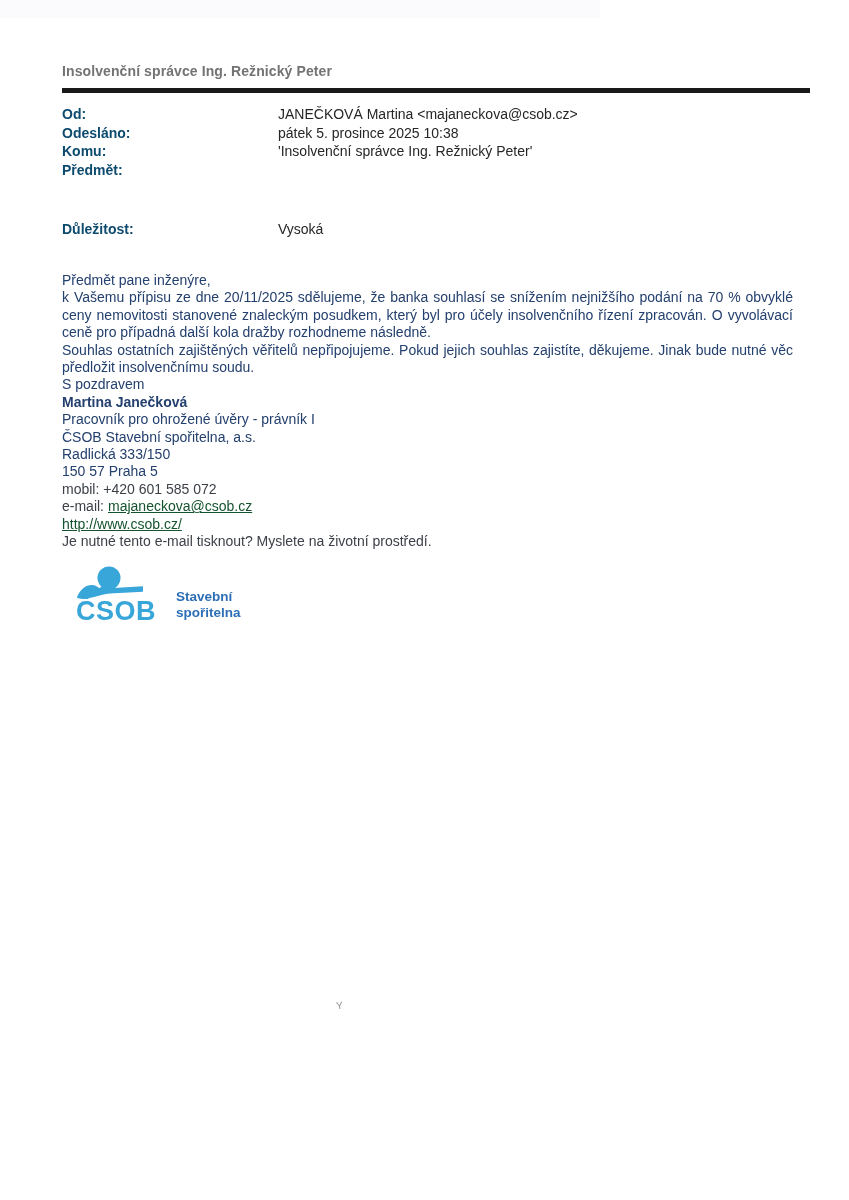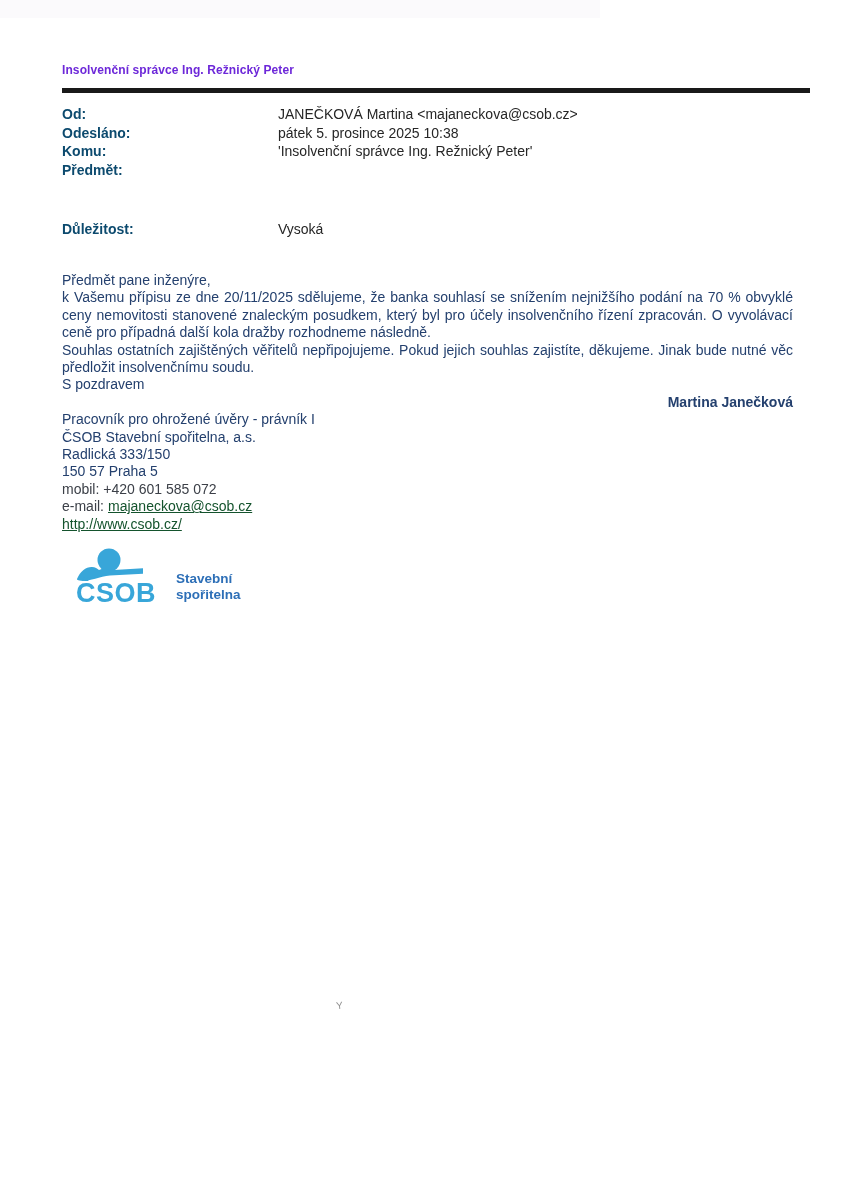--- a/index.html
+++ b/index.html
@@ -8,42 +8,42 @@
     background:#ffffff; overflow:hidden;
     font-family:"Liberation Sans", sans-serif;
     -webkit-font-smoothing:antialiased;
   }
   
   .scan-tint { position:absolute; left:0; top:0; width:600px; height:18px;
     background:#fbfafc; }
 
   .title {
     position:absolute; left:62px; top:63px;
-    font-size:12px; font-weight:bold; color:#6d28d9; letter-spacing:.1px;
+    font-size:14px; font-weight:bold; color:#737373; letter-spacing:.1px;
     white-space:nowrap;
   }
   .rule { position:absolute; left:62px; top:88px; width:748px; height:5px;
     background:#191919; }
 
   .headers { position:absolute; left:62px; top:105px; }
   .hrow { display:flex; font-size:14px; line-height:18.7px; color:#262626; }
   .hlabel { width:216px; flex:none; font-weight:bold; color:#0c4a6e; }
   .hvalue { width:470px; }
 
   .importance { position:absolute; left:62px; top:220px; }
 
   .mailbody {
     position:absolute; left:62px; top:272px; width:731px;
     font-size:14px; line-height:17.4px; color:#24406e;
   }
   .mailbody p { margin:0; }
   .j { text-align:justify; }
   .mt17 { margin-top:17px; } .mt16 { margin-top:16px; }
   .mt18 { margin-top:18px; } .mt14 { margin-top:14px; } .mt12 { margin-top:12px; }
-  .sig-name { font-weight:bold;text-align:right; }
+  .sig-name { font-weight:bold; }
   .contact, .eco { color:#3c4048; }
   .contact .lbl { margin-right:4px; }
   .link { color:#14532d; text-decoration:underline; cursor:pointer; }
 
   .logo-row { position:relative; height:72px; }
   .logo-svg { position:absolute; left:14px; top:0; }
   .logo-tagline {
     position:absolute; left:94px; top:26px;
     font-size:13.5px; font-weight:bold; line-height:16px; color:#2d6fb7;margin-left:20px;
   }
@@ -96,20 +96,21 @@
     <p class="sig-name mt14">Martina Janečková</p>
     <p>Pracovník pro ohrožené úvěry - právník I</p>
 
     <p class="mt16">ČSOB Stavební spořitelna, a.s.</p>
     <p>Radlická 333/150</p>
     <p>150 57 Praha 5</p>
 
     <p class="contact mt14"><span class="lbl">mobil:</span><span>+420 601 585 072</span></p>
     <p class="contact"><span class="lbl">e-mail:</span><span class="link">majaneckova@csob.cz</span></p>
     <p><span class="link">http://www.csob.cz/</span></p>
+    <p class="eco">Je nutné tento e-mail tisknout? Myslete na životní prostředí.</p>
 
     <div class="logo-row mt12">
       <svg class="logo-svg" width="90" height="62" viewBox="0 0 90 62" xmlns="http://www.w3.org/2000/svg">
         <circle cx="33" cy="15" r="11.5" fill="#38a6d9"></circle>
         <path fill="#38a6d9" d="M1,34 C4,26.5 10,21.8 16,22 C19,22.2 21.5,23.4 23,25 C27,23 30.5,23.6 33.5,25.2 L67,23.2 L67,28.8 L34,30.6 C22,32 10.5,37.6 3.5,35.6 C2,35.2 0.7,34.8 1,34 Z"></path>
         <text x="0" y="57" font-family="Liberation Sans, sans-serif" font-size="27" font-weight="bold" letter-spacing="0.5" fill="#38a6d9">ČSOB</text>
       </svg>
       <div class="logo-tagline">
         <div>Stavební</div>
         <div>spořitelna</div>

